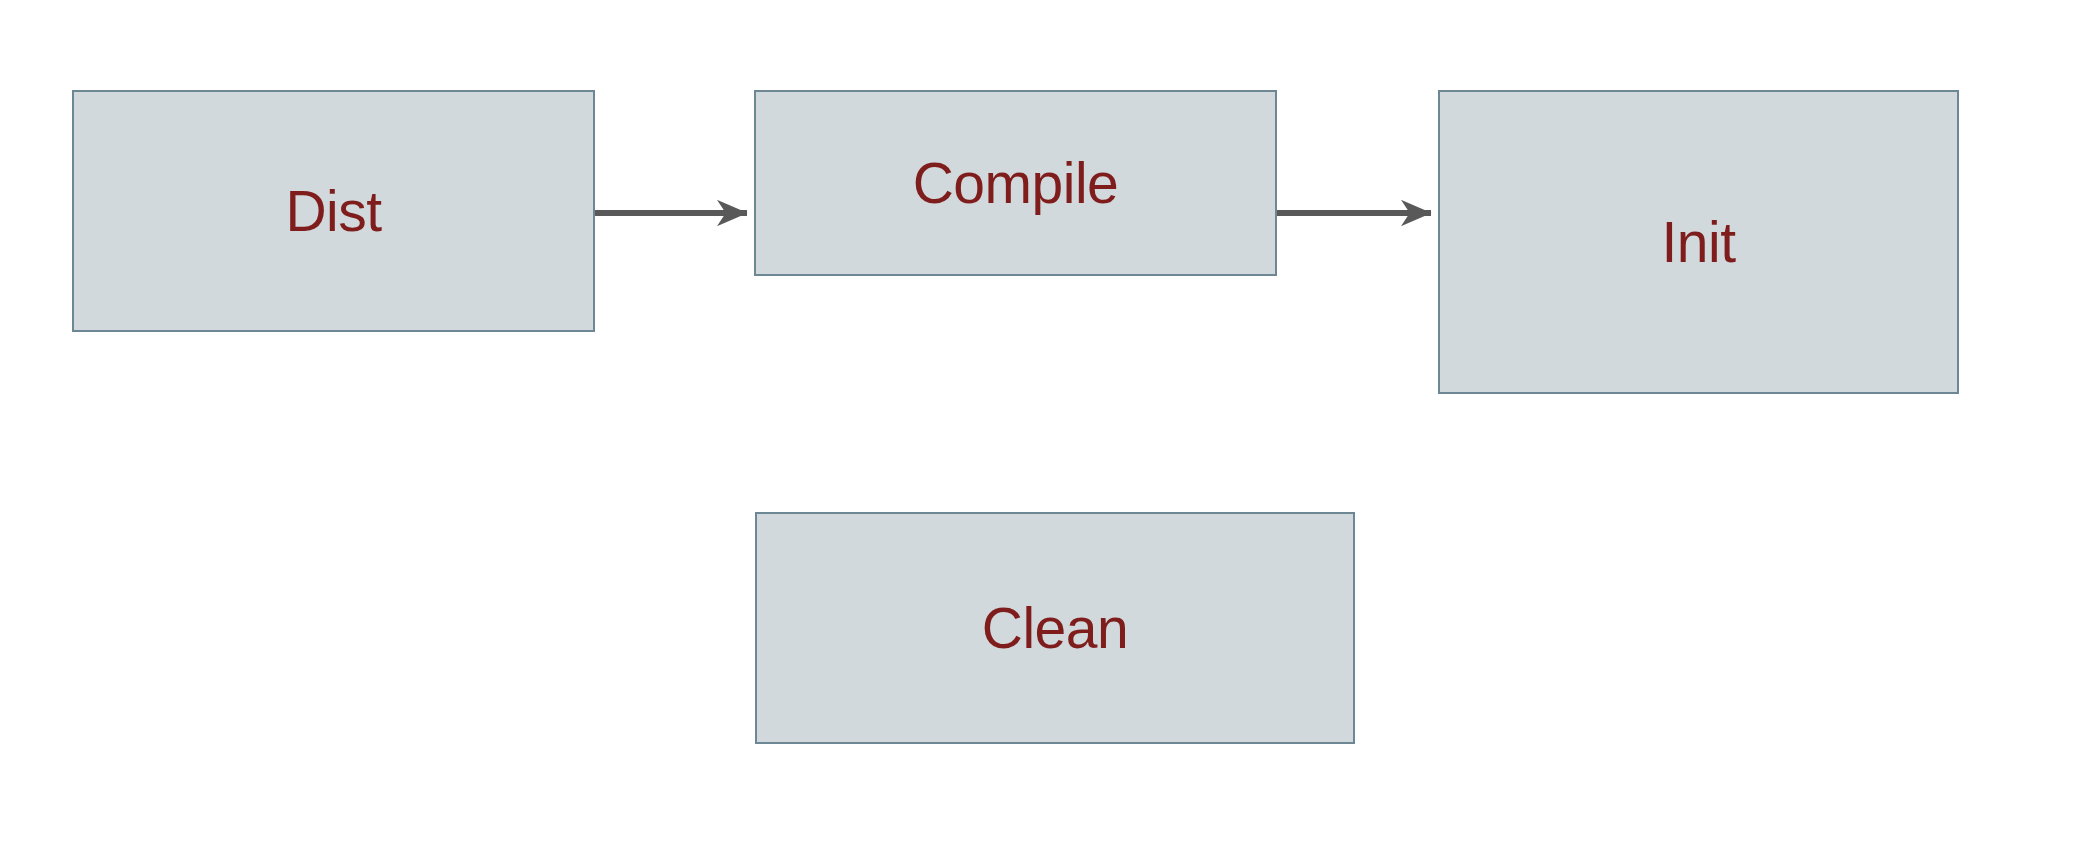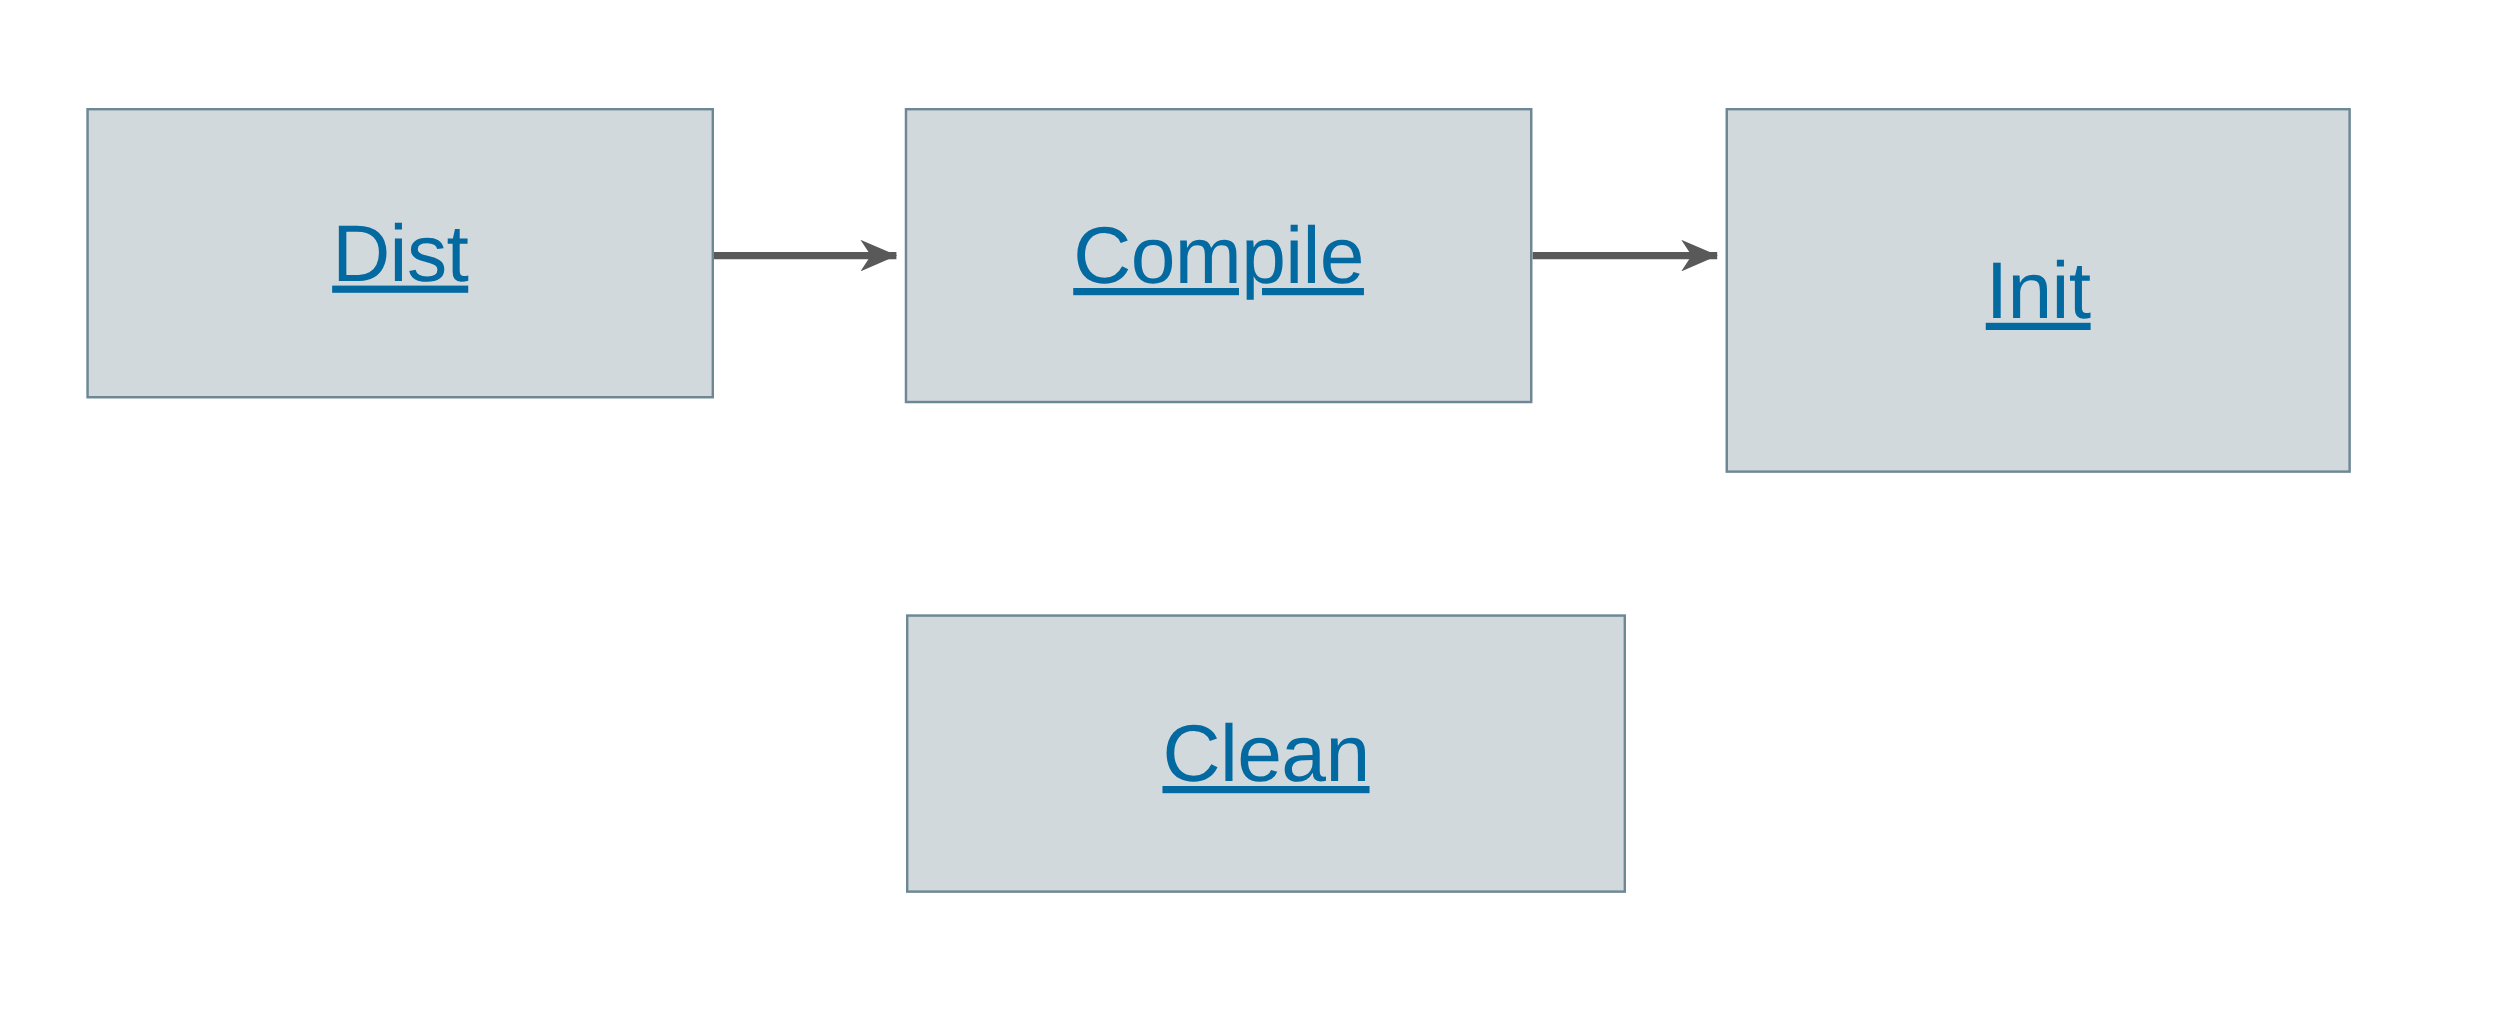--- a/index.html
+++ b/index.html
@@ -20,28 +20,27 @@
     position: absolute;
     box-sizing: border-box;
     background: #d2d9dc;
     border: 2px solid #6d8794;
     display: flex;
     align-items: center;
     justify-content: center;
   }
   .node-label {
     font-family: "Liberation Sans", sans-serif;
-    font-size: 67px;
+    font-size: 57px;
     font-weight: 400;
-    color: #0369a1;
+    color: #7f1d1d;
     line-height: 1;
     letter-spacing: -0.5px;
     white-space: nowrap;
     user-select: none;
-    text-decoration: underline;
   }
   .edge-layer {
     position: absolute;
     left: 0;
     top: 0;
     width: 2078px;
     height: 848px;
     pointer-events: none;
   }
   .edge-layer .hit {
@@ -66,21 +65,21 @@
 
     <g class="hit">
       <line x1="1277" y1="213" x2="1431" y2="213" stroke="#595959" stroke-width="6" marker-end="url(#arrowhead)"></line>
     </g>
   </svg>
 
   <div class="node" style="left:72px; top:90px; width:523px; height:242px;">
     <span class="node-label">Dist</span>
   </div>
 
-  <div class="node" style="left:754px; top:90px; width:523px; height:246px;">
+  <div class="node" style="left:754px; top:90px; width:523px; height:186px;">
     <span class="node-label">Compile</span>
   </div>
 
   <div class="node" style="left:1438px; top:90px; width:521px; height:304px;">
     <span class="node-label">Init</span>
   </div>
 
   <div class="node" style="left:755px; top:512px; width:600px; height:232px;">
     <span class="node-label">Clean</span>
   </div>

